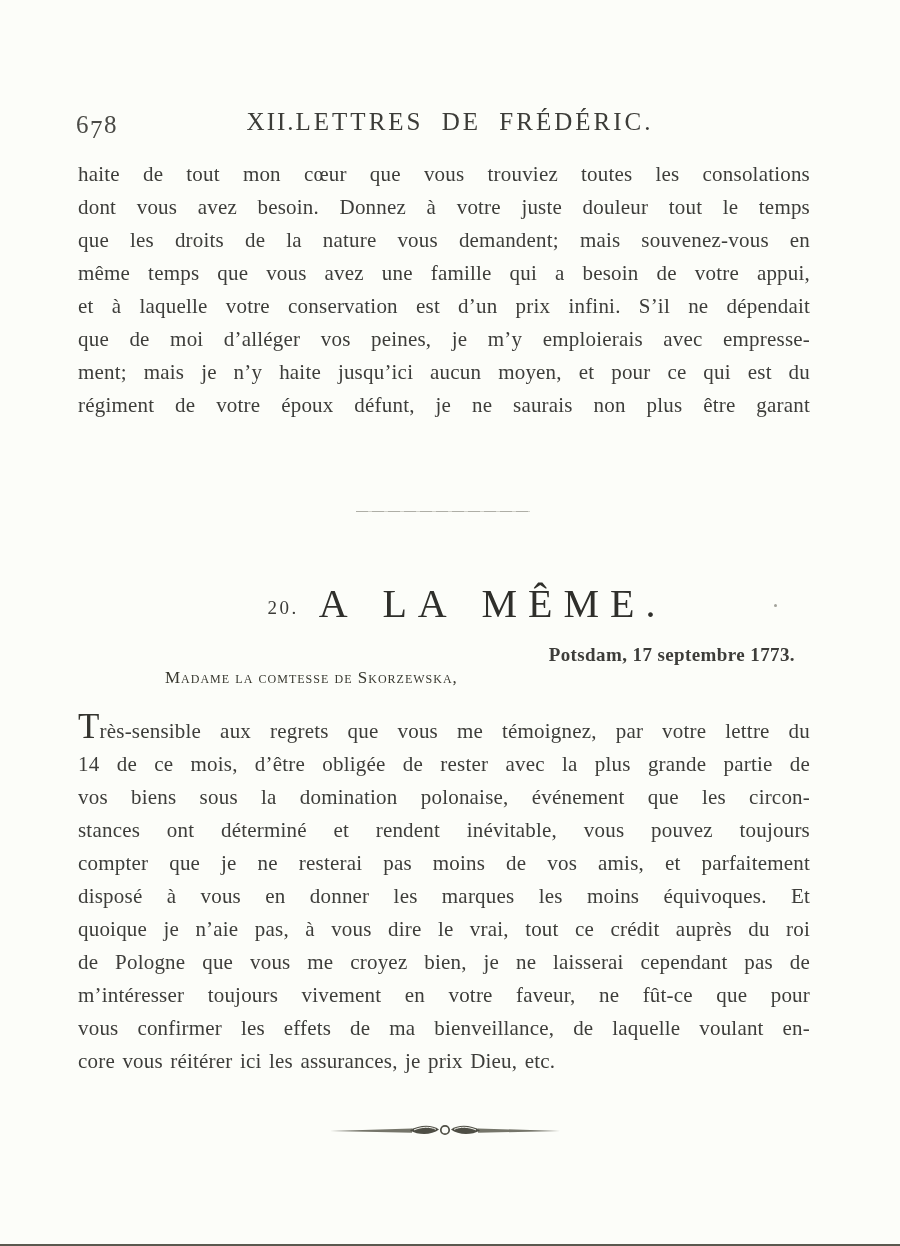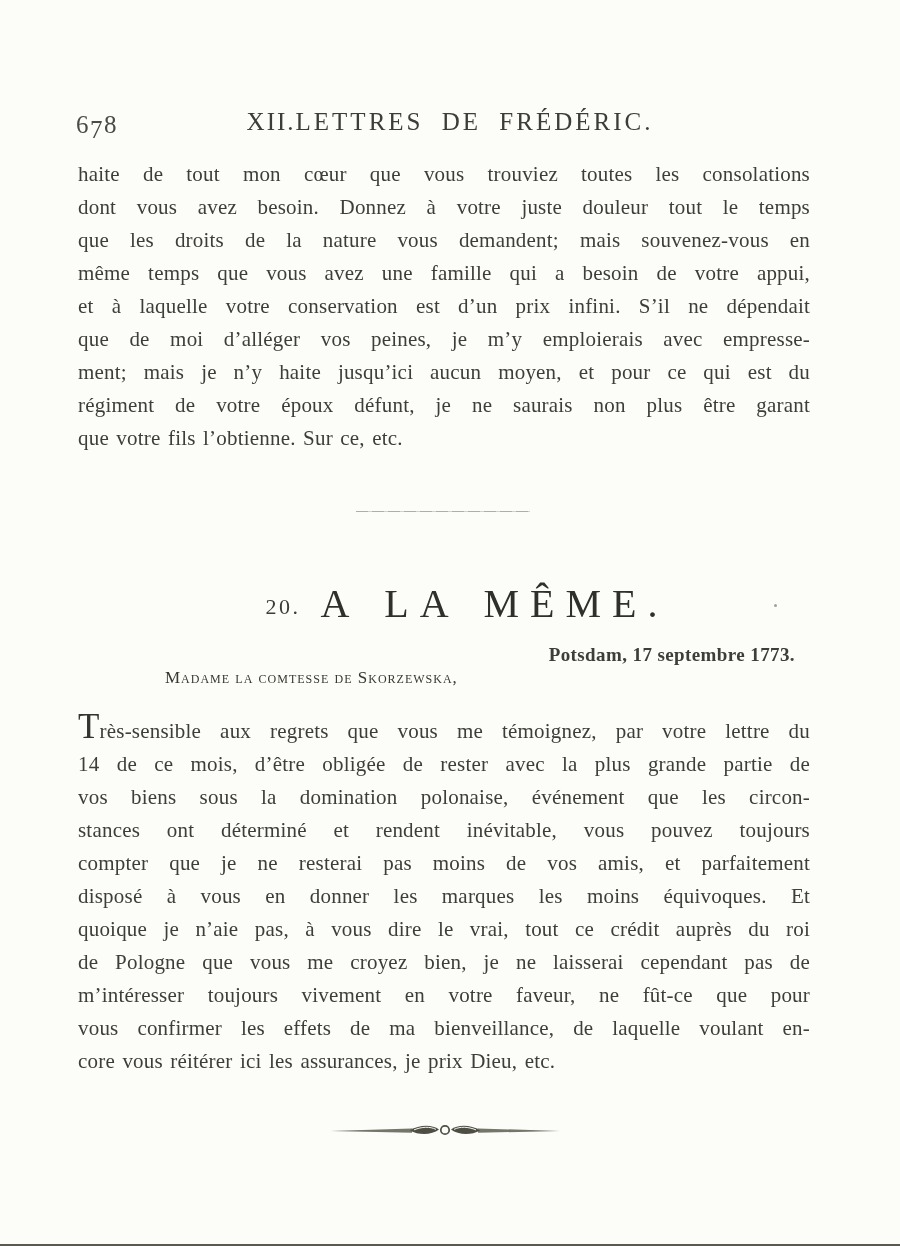--- a/index.html
+++ b/index.html
@@ -55,21 +55,21 @@
     position: absolute; top: 511px; left: 356px; width: 174px; height: 1px;
     background: repeating-linear-gradient(90deg, #aeaea6 0 12px, #d2d2ca 12px 16px);
   }
 
   
   .letterhead {
     position: absolute; top: 584px; left: 124px; width: 686px;
     text-align: center; line-height: 40px;
   }
   .letter-num {
-    font-size: 22px; letter-spacing: 2.5px; color: #3c3c38;
+    font-size: 19px; letter-spacing: 2.5px; color: #3c3c38;
     margin-right: 20px; vertical-align: 3px;
   }
   .letter-title {
     font-size: 40px; letter-spacing: 11px; word-spacing: 5px;
     color: #2f2f2b;
   }
   .speck {
     position: absolute; left: 774px; top: 604px; width: 3px; height: 3px;
     background: #a2a29a; border-radius: 50%;
   }
@@ -107,21 +107,20 @@
 
   <section class="textblock block-l1">
     <div class="line">haite de tout mon cœur que vous trouviez toutes les consolations</div>
     <div class="line">dont vous avez besoin. Donnez à votre juste douleur tout le temps</div>
     <div class="line">que les droits de la nature vous demandent; mais souvenez-vous en</div>
     <div class="line">même temps que vous avez une famille qui a besoin de votre appui,</div>
     <div class="line">et à laquelle votre conservation est d’un prix infini. S’il ne dépendait</div>
     <div class="line">que de moi d’alléger vos peines, je m’y emploierais avec empresse-</div>
     <div class="line">ment; mais je n’y haite jusqu’ici aucun moyen, et pour ce qui est du</div>
     <div class="line">régiment de votre époux défunt, je ne saurais non plus être garant</div>
-    <div class="line short">que votre fils l’obtienne. Sur ce, etc.</div>
   </section>
 
   <div class="rule"></div>
 
   <div class="letterhead">
     <span class="letter-num">20.</span><span class="letter-title">A LA MÊME.</span>
   </div>
   <div class="speck"></div>
 
   <div class="dateline">Potsdam, 17 septembre 1773.</div>

